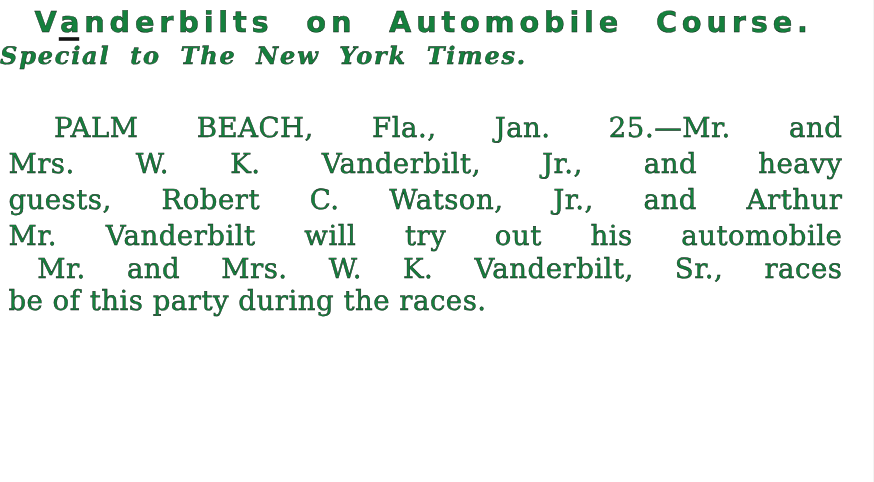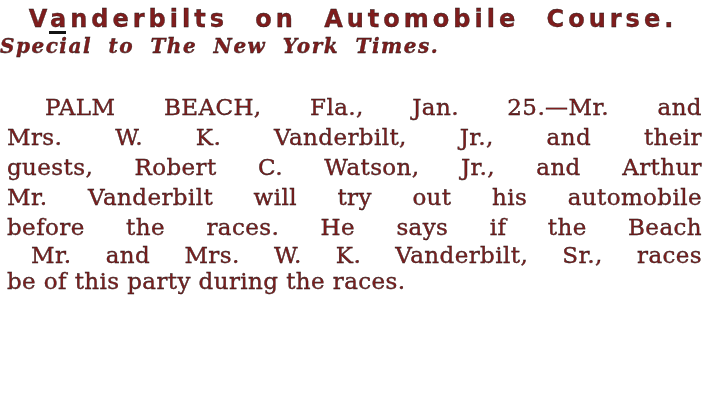--- a/index.html
+++ b/index.html
@@ -5,21 +5,21 @@
   html, body {
     margin: 0;
     padding: 0;
     background: #e8e8e8;
   }
   .page {
     position: relative;
     width: 728px;
     height: 402px;
     background: #ffffff;
-    color: #7f1d1d;
+    color: #15803d;
     overflow: hidden;
     -webkit-text-stroke: 0.35px #141414;
   }
   .headline {
     padding-top: 5px;
     padding-right: 22px;
     text-align: center;
     font-family: "DejaVu Sans", "Liberation Sans", sans-serif;
     font-weight: bold;
     font-size: 24px;
@@ -78,21 +78,20 @@
 <div class="page">
 
   <div class="headline">Vanderbilts on Automobile Course.</div>
 
   <div class="v-underline"></div>
 
   <div class="byline">Special to The New York Times.</div>
 
   <div class="body-text">
     <div class="line indent-lg">PALM BEACH, Fla., Jan. 25.—Mr. and</div>
-    <div class="line">Mrs. W. K. Vanderbilt, Jr., and their</div>
+    <div class="line">Mrs. W. K. Vanderbilt, Jr., and heavy</div>
     <div class="line">guests, Robert C. Watson, Jr., and Arthur</div>
     <div class="line">Mr. Vanderbilt will try out his automobile</div>
-    <div class="line">before the races. He says if the Beach</div>
     <div class="line tight indent-sm">Mr. and Mrs. W. K. Vanderbilt, Sr., races</div>
     <div class="line tight para-end">be of this party during the races.</div>
   </div>
 
 </div>
 
 </body></html>

